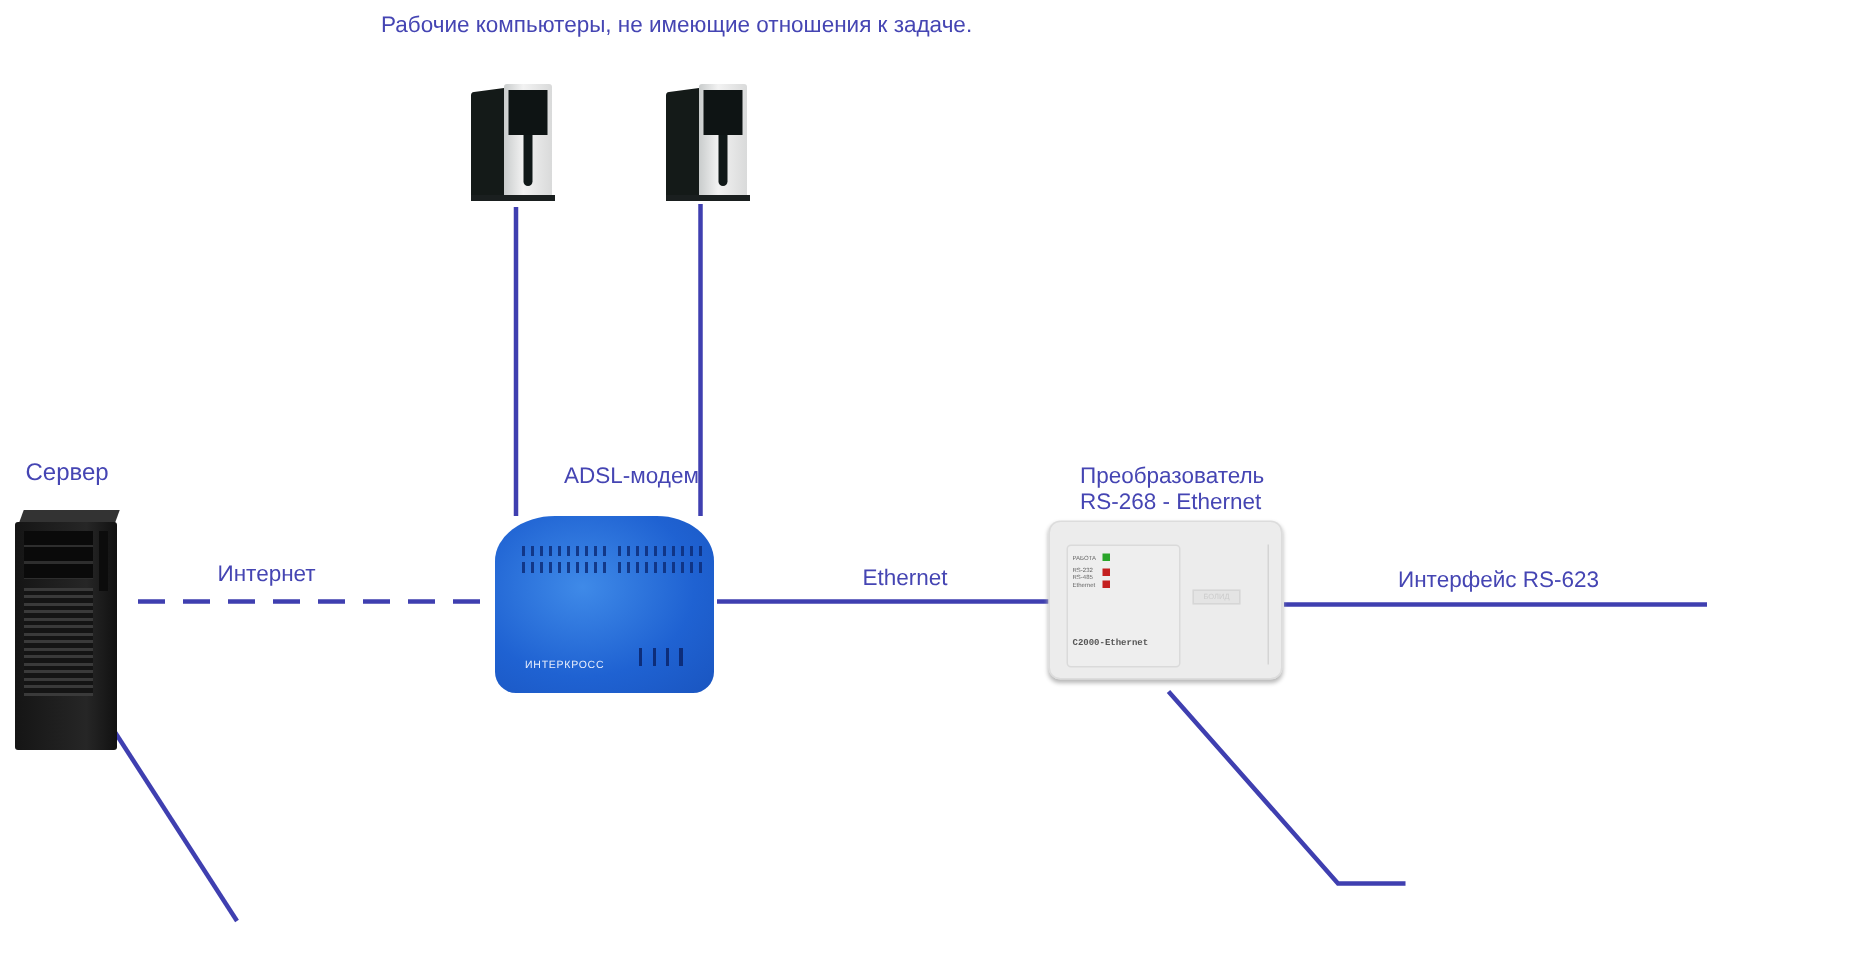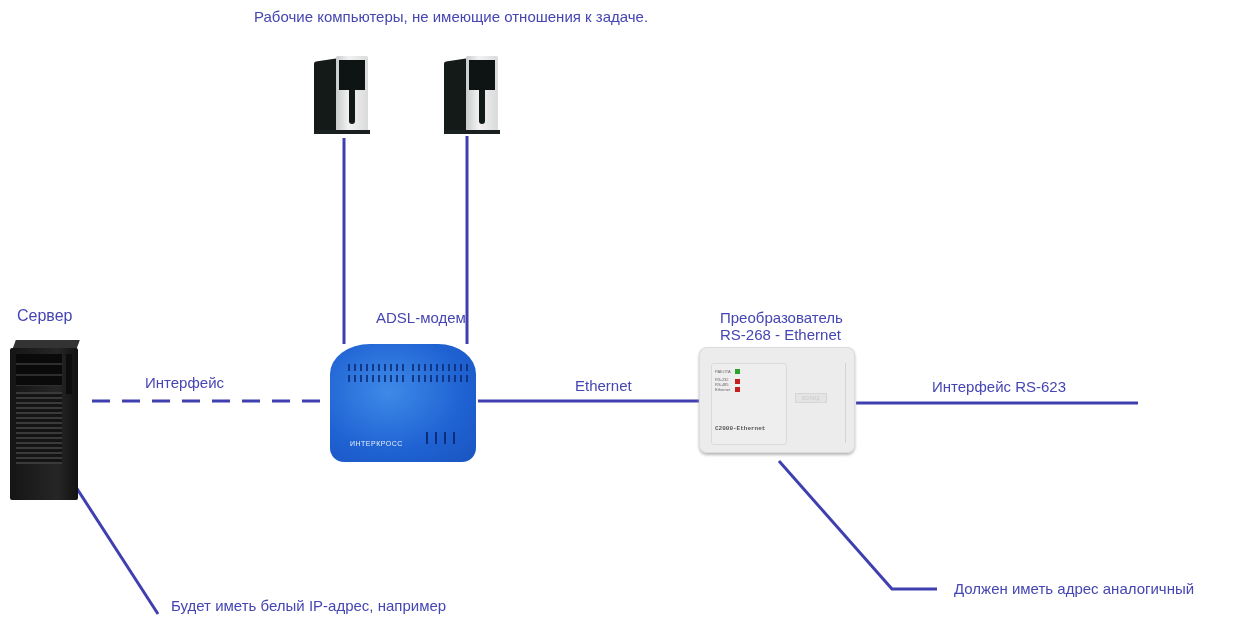--- a/index.html
+++ b/index.html
@@ -91,21 +91,21 @@
 
 <div class="lbl" style="left:17px; top:307px; font-size:16px;">Сервер</div>
 <div class="dev srv" style="left:10px; top:340px; width:72px; height:164px;">
   <div class="top"></div>
     <div class="body"></div>
     <div class="bays"></div>
     <div class="grill"></div>
     <div class="strip"></div>
 </div>
 
-<div class="lbl" style="left:145px; top:374px;">Интерфейс</div>
+<div class="lbl" style="left:145px; top:374px;">Интернет</div>
 
 <div class="lbl" style="left:376px; top:309px;">ADSL-модем</div>
 <div class="dev modem" style="left:330px; top:344px;">
   <div class="shell"></div>
   <div class="vents" style="left:18px;"></div>
   <div class="vents" style="left:82px;"></div>
   <div class="brand">ИНТЕРКРОСС</div>
   <div class="leds"></div>
 </div>
 
@@ -125,18 +125,16 @@
   <div class="led-row" style="top:40px;">Ethernet</div>
   <div class="led" style="top:40px; background:#c42020;"></div>
   <div class="model">C2000-Ethernet</div>
   <div class="logo">БОЛИД</div>
   <div class="edge"></div>
 </div>
 
 <div class="lbl" style="left:932px; top:378px;">Интерфейс RS-623</div>
 
 <div class="lbl" style="left:171px; top:597px;">
-  <div>Будет иметь белый IP-адрес, например</div>
 </div>
 
 <div class="lbl" style="left:954px; top:580px;">
-  <div>Должен иметь адрес аналогичный</div>
 </div>
 
 </body></html>

